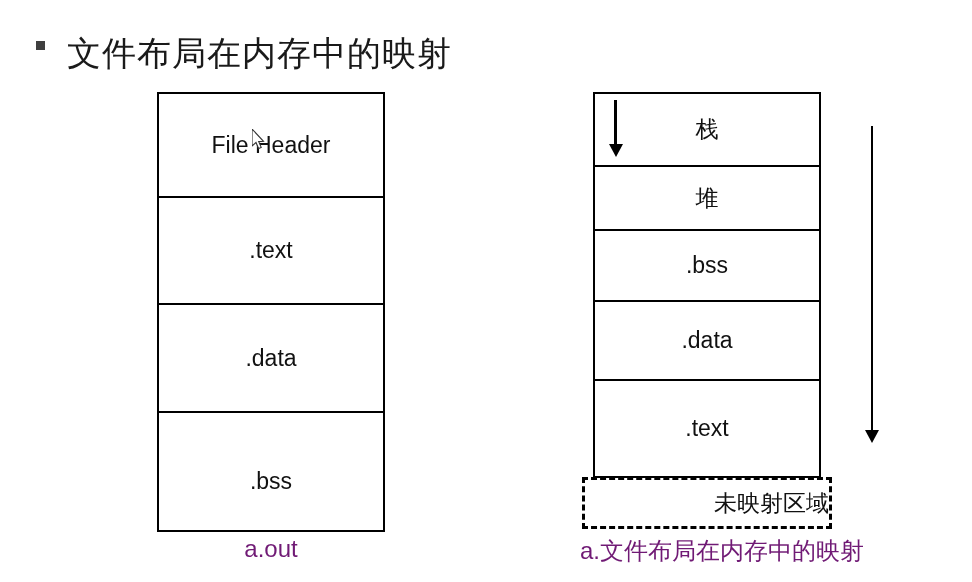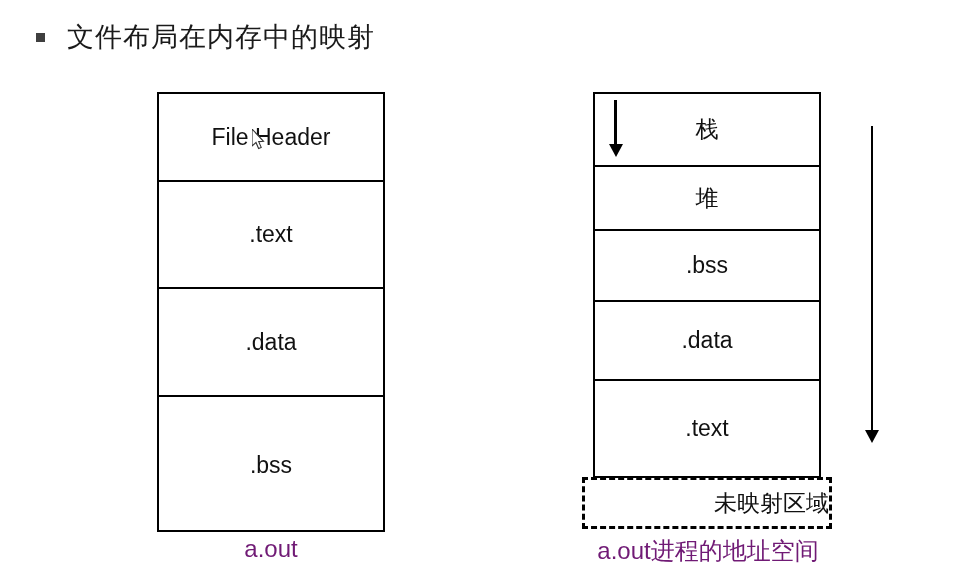--- a/index.html
+++ b/index.html
@@ -25,25 +25,26 @@
     align-items: center;
   }
   #title-bullet {
     width: 9px;
     height: 9px;
     background: #3f3f3f;
     margin-right: 22px;
     flex: none;
   }
   #title-text {
-    font-size: 27px;
+    font-size: 34px;
     line-height: 34px;
     letter-spacing: 1px;
     color: #1a1a1a;
     white-space: nowrap;
+    margin-top: 16px;
   }
 
   
   .stack {
     position: absolute;
     box-sizing: border-box;
     border: 2px solid #000000;
   }
   .cell {
     box-sizing: border-box;
@@ -59,21 +60,21 @@
     border-bottom: none;
   }
 
   
   #file-stack {
     left: 157px;
     top: 92px;
     width: 228px;
     height: 440px;
   }
-  #file-stack .cell:nth-child(1) { height: 88px; }
+  #file-stack .cell:nth-child(1) { height: 104px; }
   #file-stack .cell:nth-child(2) { height: 107px; }
   #file-stack .cell:nth-child(3) { height: 108px; }
   #file-stack .cell:nth-child(4) { height: 137px; }
 
   
   #mem-stack {
     left: 593px;
     top: 92px;
     width: 228px;
     height: 386px;
@@ -178,21 +179,21 @@
   </div>
   <div class="cell last">
     <span>.text</span>
   </div>
 </div>
 
 <div id="unmapped-region">
   <span>未映射区域</span>
 </div>
 
-<div class="caption" id="mem-caption">a.out进程的地址空间</div>
+<div class="caption" id="mem-caption">a.文件布局在内存中的映射</div>
 
 <div class="arrow-line" id="stack-arrow-line"></div>
 <div class="arrow-head" id="stack-arrow-head"></div>
 
 <div class="arrow-line" id="side-arrow-line"></div>
 <div class="arrow-head" id="side-arrow-head"></div>
 
 <svg id="mouse-cursor" viewBox="0 0 14 22">
   <polygon points="0,0 0,17 4,13.5 6.6,19.5 9.2,18.4 6.7,12.6 11.5,12.3" fill="#ffffff" stroke="#333333" stroke-width="1.1"></polygon>
 </svg>

